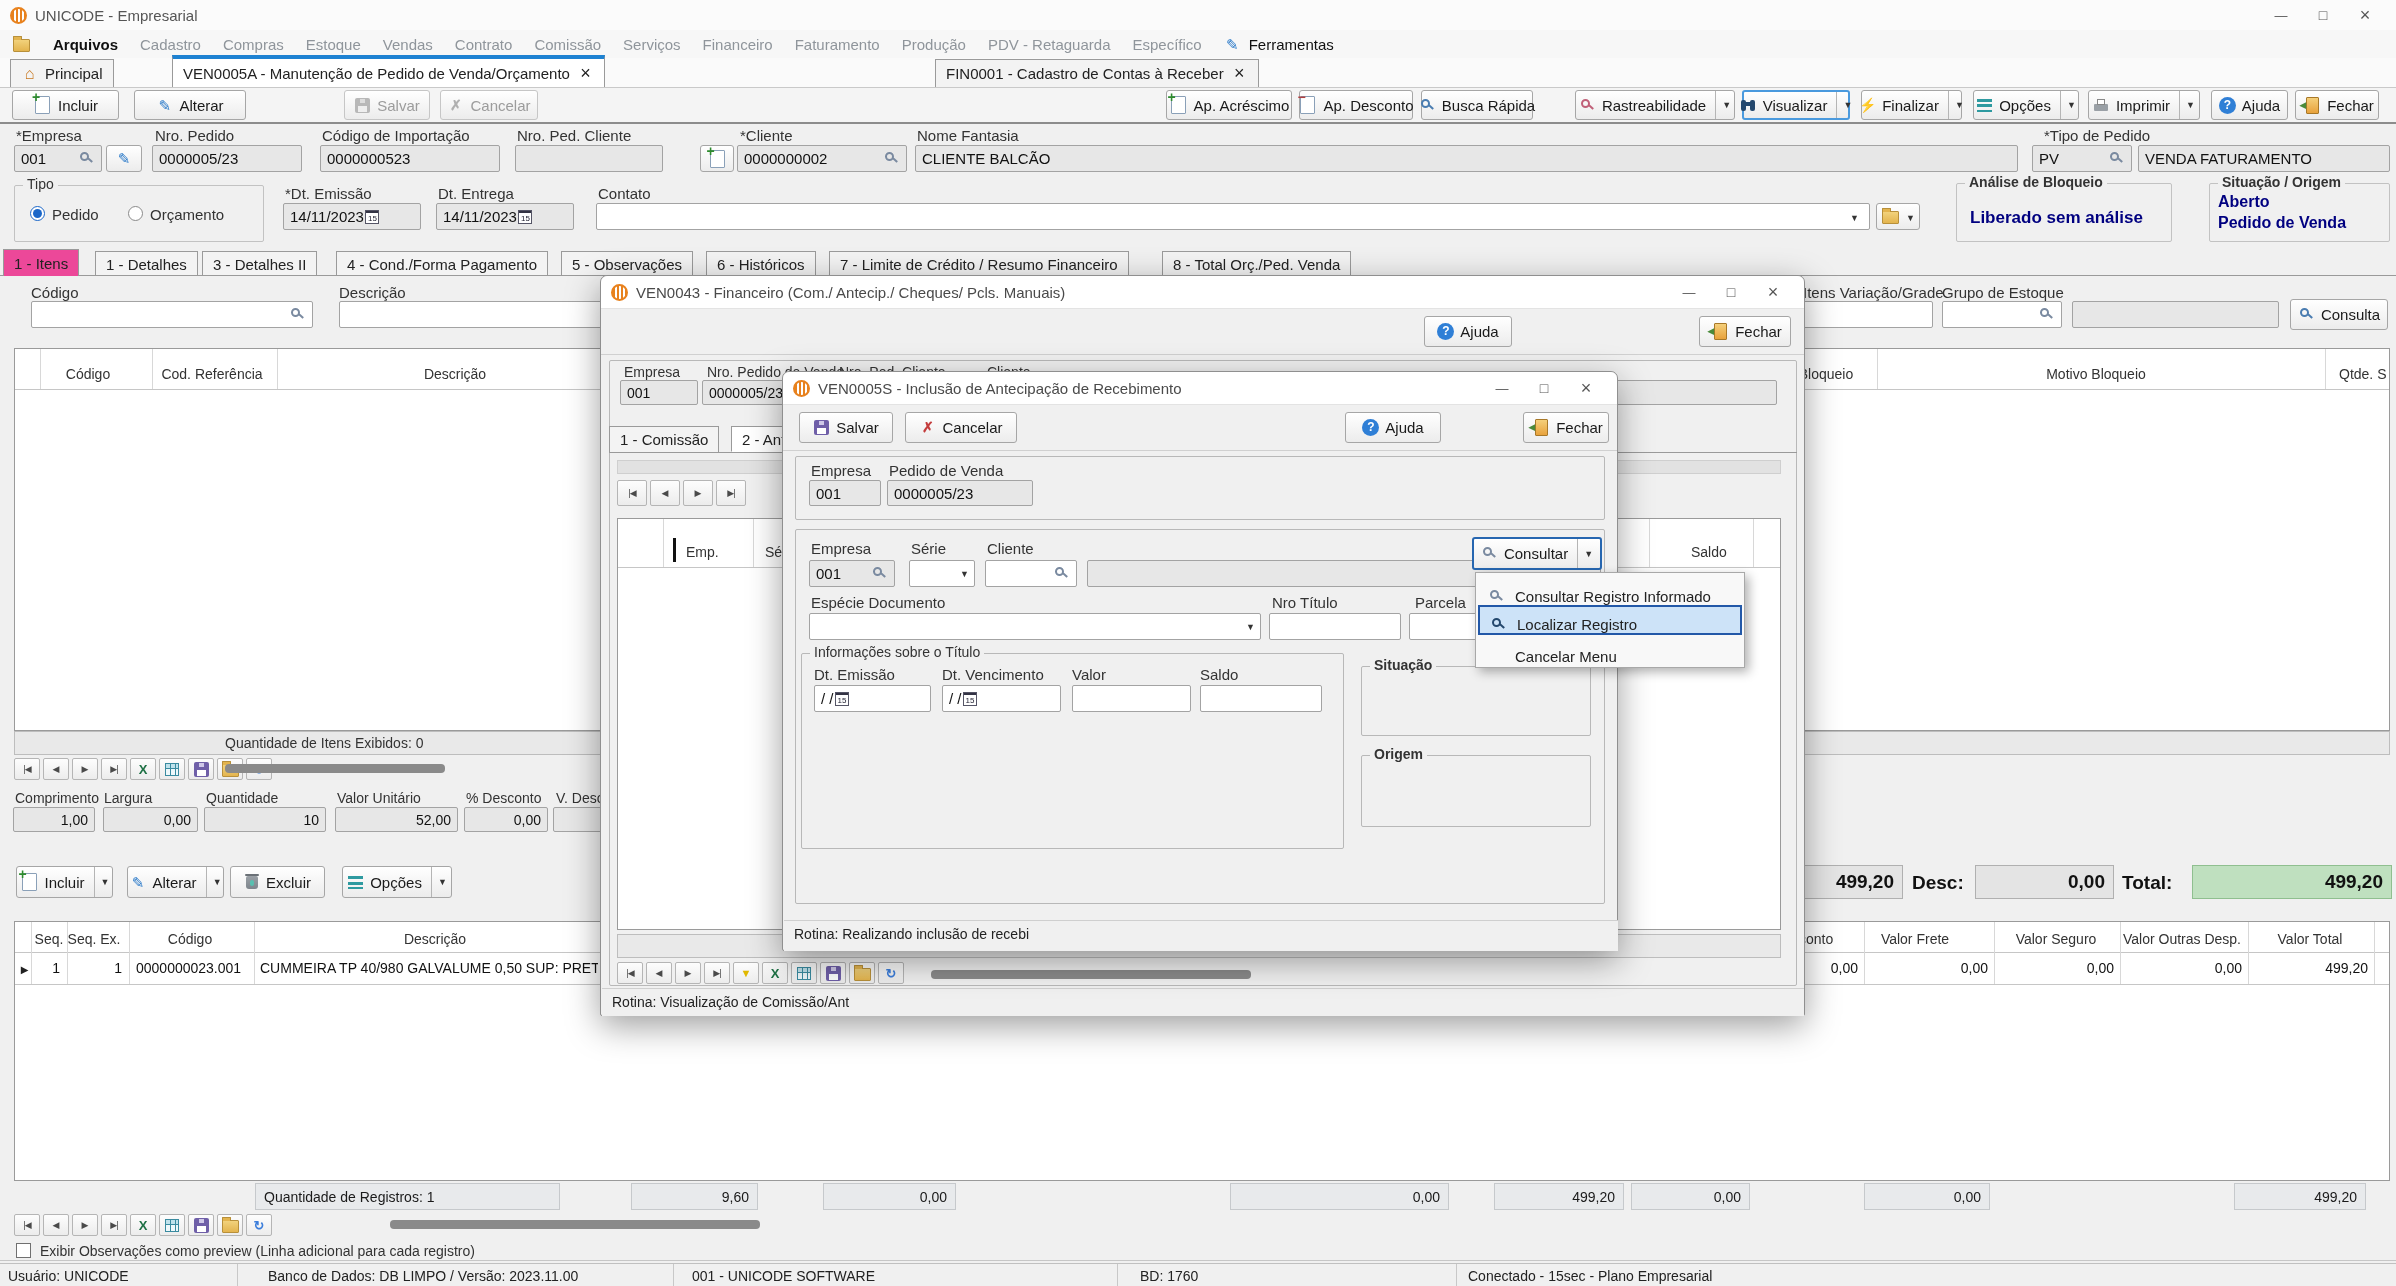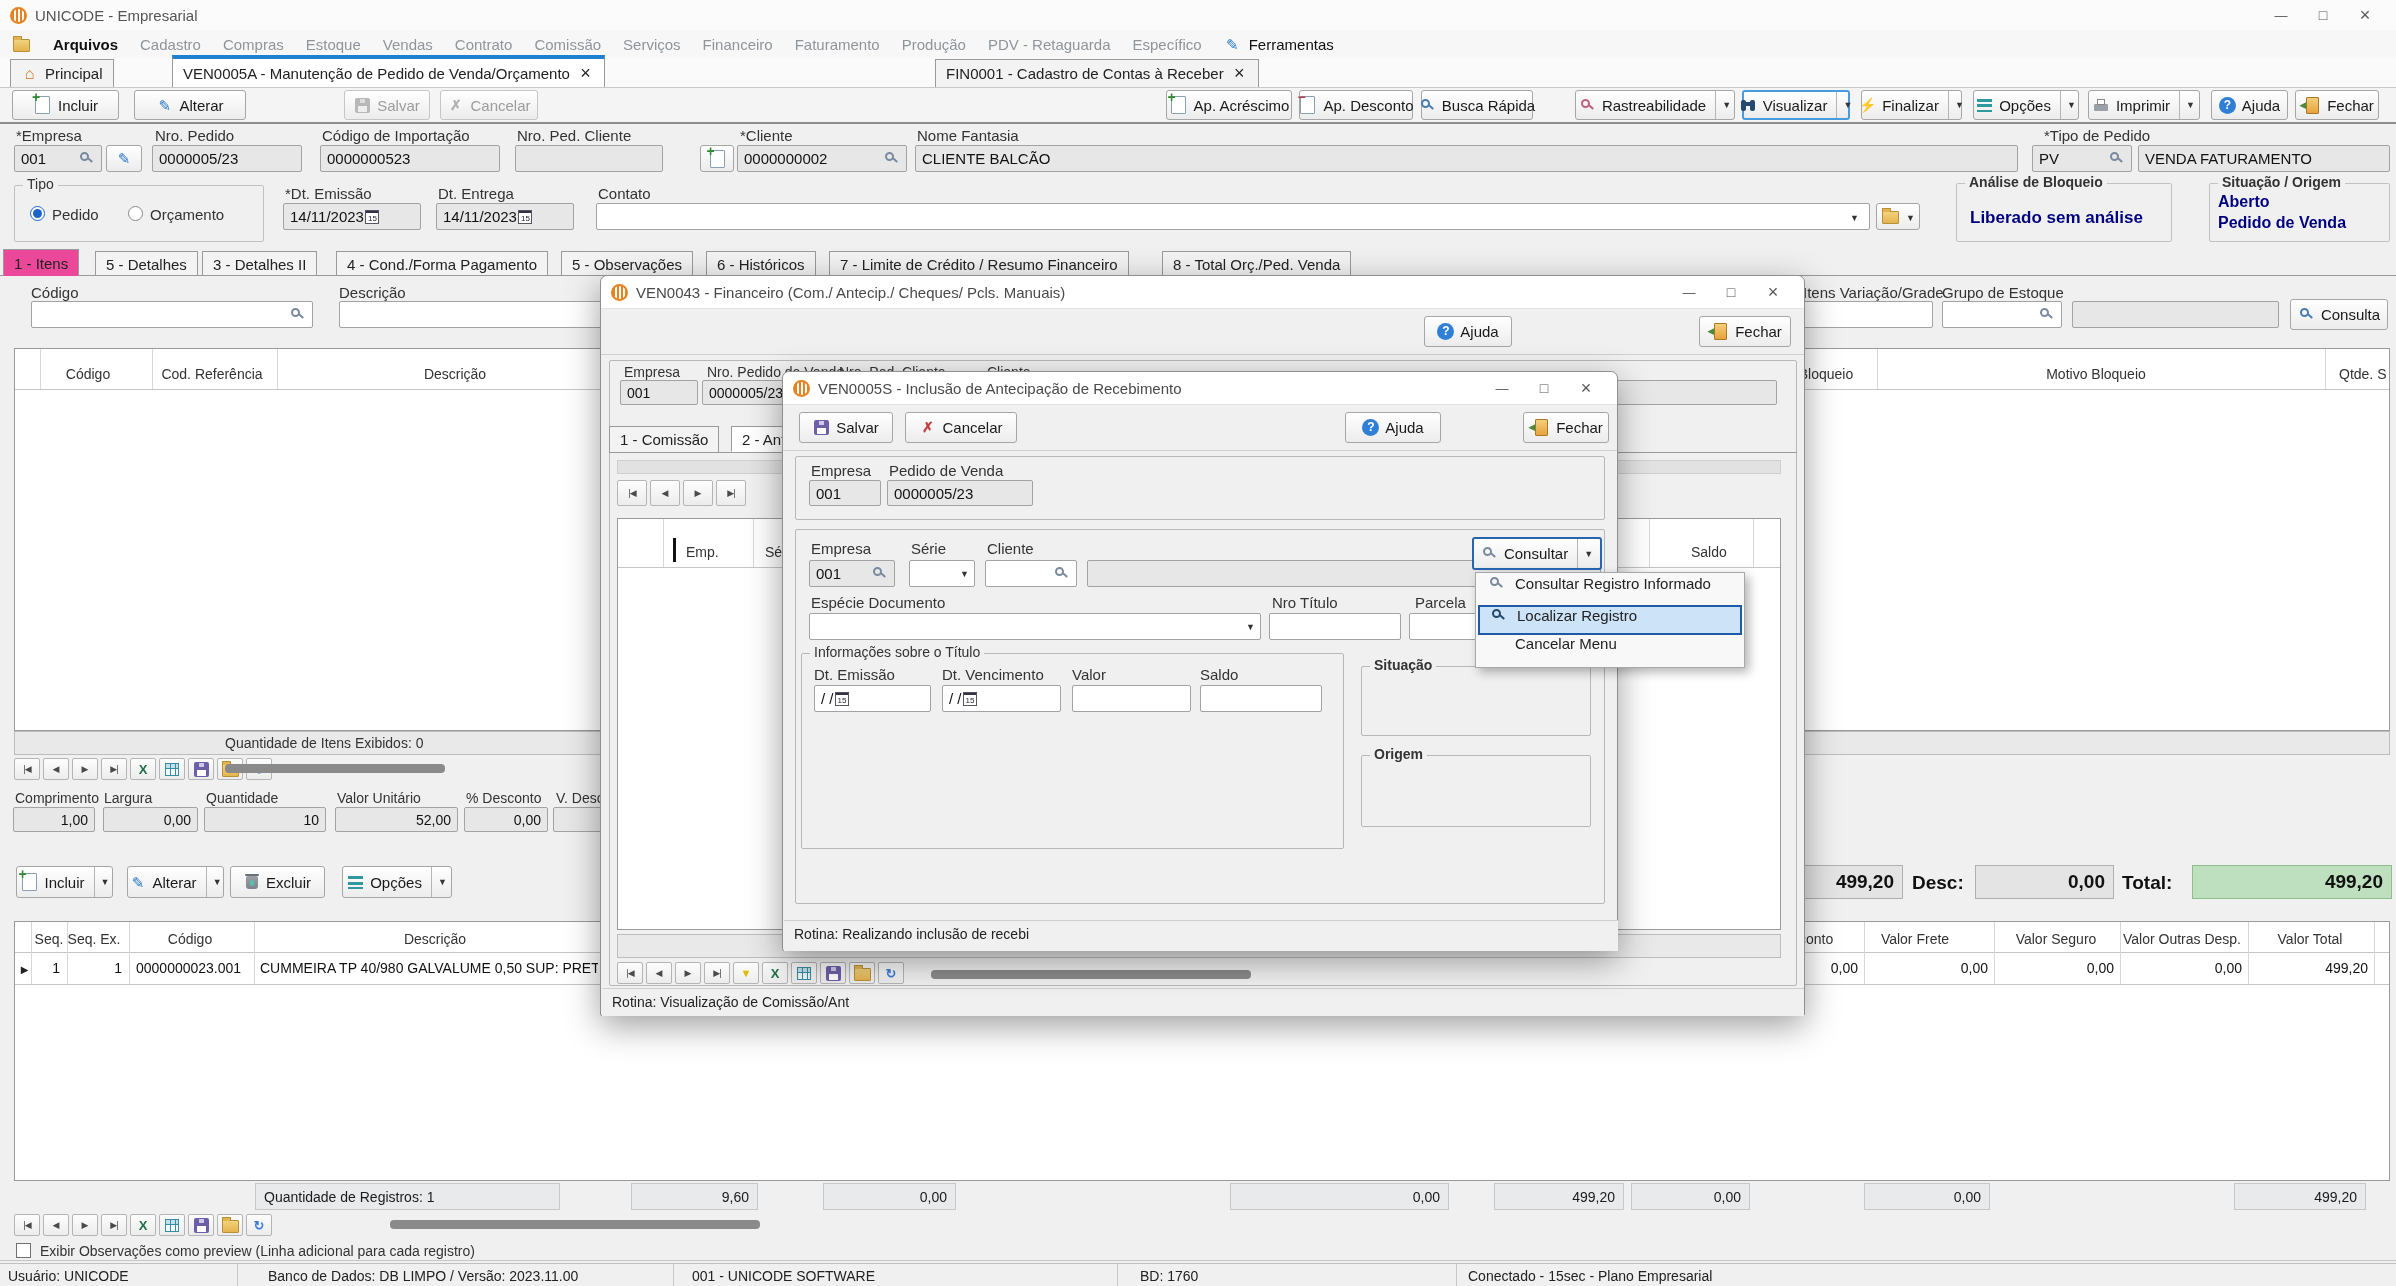--- a/index.html
+++ b/index.html
@@ -112,21 +112,21 @@
   .dtab{position:absolute;bottom:0;height:28px;display:flex;align-items:center;gap:7px;padding:0 10px;
         border:1px solid #9a9a9a;border-bottom:none;background:#f3f3f3;font-size:15px;color:#222;box-sizing:border-box;white-space:nowrap;}
   .dtab.active{background:#fff;border-top:4px solid #1e82d2;height:32px;}
   .toolbar{position:absolute;left:0;top:88px;width:100%;height:34px;background:#f4f4f4;}
   .tbsep{position:absolute;left:0;top:122px;width:100%;height:2px;background:#8c8c8c;}
   .statusbar{position:absolute;left:0;top:1263px;width:100%;height:23px;background:#f0f0f0;border-top:1px solid #c0c0c0;box-sizing:border-box;}
   .statusbar .st{position:absolute;top:4px;font-size:14px;color:#222;white-space:nowrap;}
   .stsep{position:absolute;top:1264px;width:1px;height:22px;background:#c8c8c8;}
   
   .menu{position:absolute;background:#f8f8f8;border:1px solid #a8a8a8;box-shadow:4px 4px 10px rgba(0,0,0,.3);z-index:40;box-sizing:border-box;padding:2px;}
-  .mi{height:30px;display:flex;align-items:flex-start;gap:9px;padding:0 10px;font-size:15px;color:#222;box-sizing:border-box;}
+  .mi{height:30px;display:flex;align-items:flex-end;gap:9px;padding:0 10px;font-size:15px;color:#222;box-sizing:border-box;}
   .mi.sel{background:#cde3f8;border:2px solid #2258a8;}
   .mi .isp{width:18px;flex:none;display:flex;}
   .rotina{position:absolute;background:#f0f0f0;border-top:1px solid #cfcfcf;font-size:14px;color:#222;padding:5px 0 0 10px;box-sizing:border-box;}
   .totlbl{position:absolute;font-size:19px;font-weight:bold;color:#111;white-space:nowrap;}
   .totbox{position:absolute;box-sizing:border-box;border:1px solid #b0b0b0;background:#e4e4e4;display:flex;align-items:center;justify-content:flex-end;
           padding:0 8px;font-size:19px;font-weight:bold;color:#111;}
   .totbox.green{background:#bfe0bf;border-color:#8fbf8f;}
 </style>
 </head>
 <body>
@@ -314,21 +314,21 @@
   <div class="grp" style="left:2209px;top:183px;width:181px;height:59px;">
     <span class="cap" style="font-weight:bold;">Situação / Origem</span>
     </div>
   <span class="lbl navy" style="left:2218px;top:193px;font-size:16px;">Aberto</span>
   <span class="lbl navy" style="left:2218px;top:214px;font-size:16px;">Pedido de Venda</span>
 
   <div class="dtab active" style="left:3px;top:249px;bottom:auto;height:27px;border-top:1px solid #9a9a9a;background:#ec4899;z-index:2;">
     <span>1 - Itens</span>
     </div>
   <div class="dtab" style="left:95px;top:251px;bottom:auto;height:25px;">
-      <span>5 - Detalhes</span>
+      <span>1 - Detalhes</span>
     </div>
   <div class="dtab" style="left:202px;top:251px;bottom:auto;height:25px;">
       <span>3 - Detalhes II</span>
     </div>
   <div class="dtab" style="left:336px;top:251px;bottom:auto;height:25px;">
       <span>4 - Cond./Forma Pagamento</span>
     </div>
   <div class="dtab" style="left:561px;top:251px;bottom:auto;height:25px;">
       <span>5 - Observações</span>
     </div>

